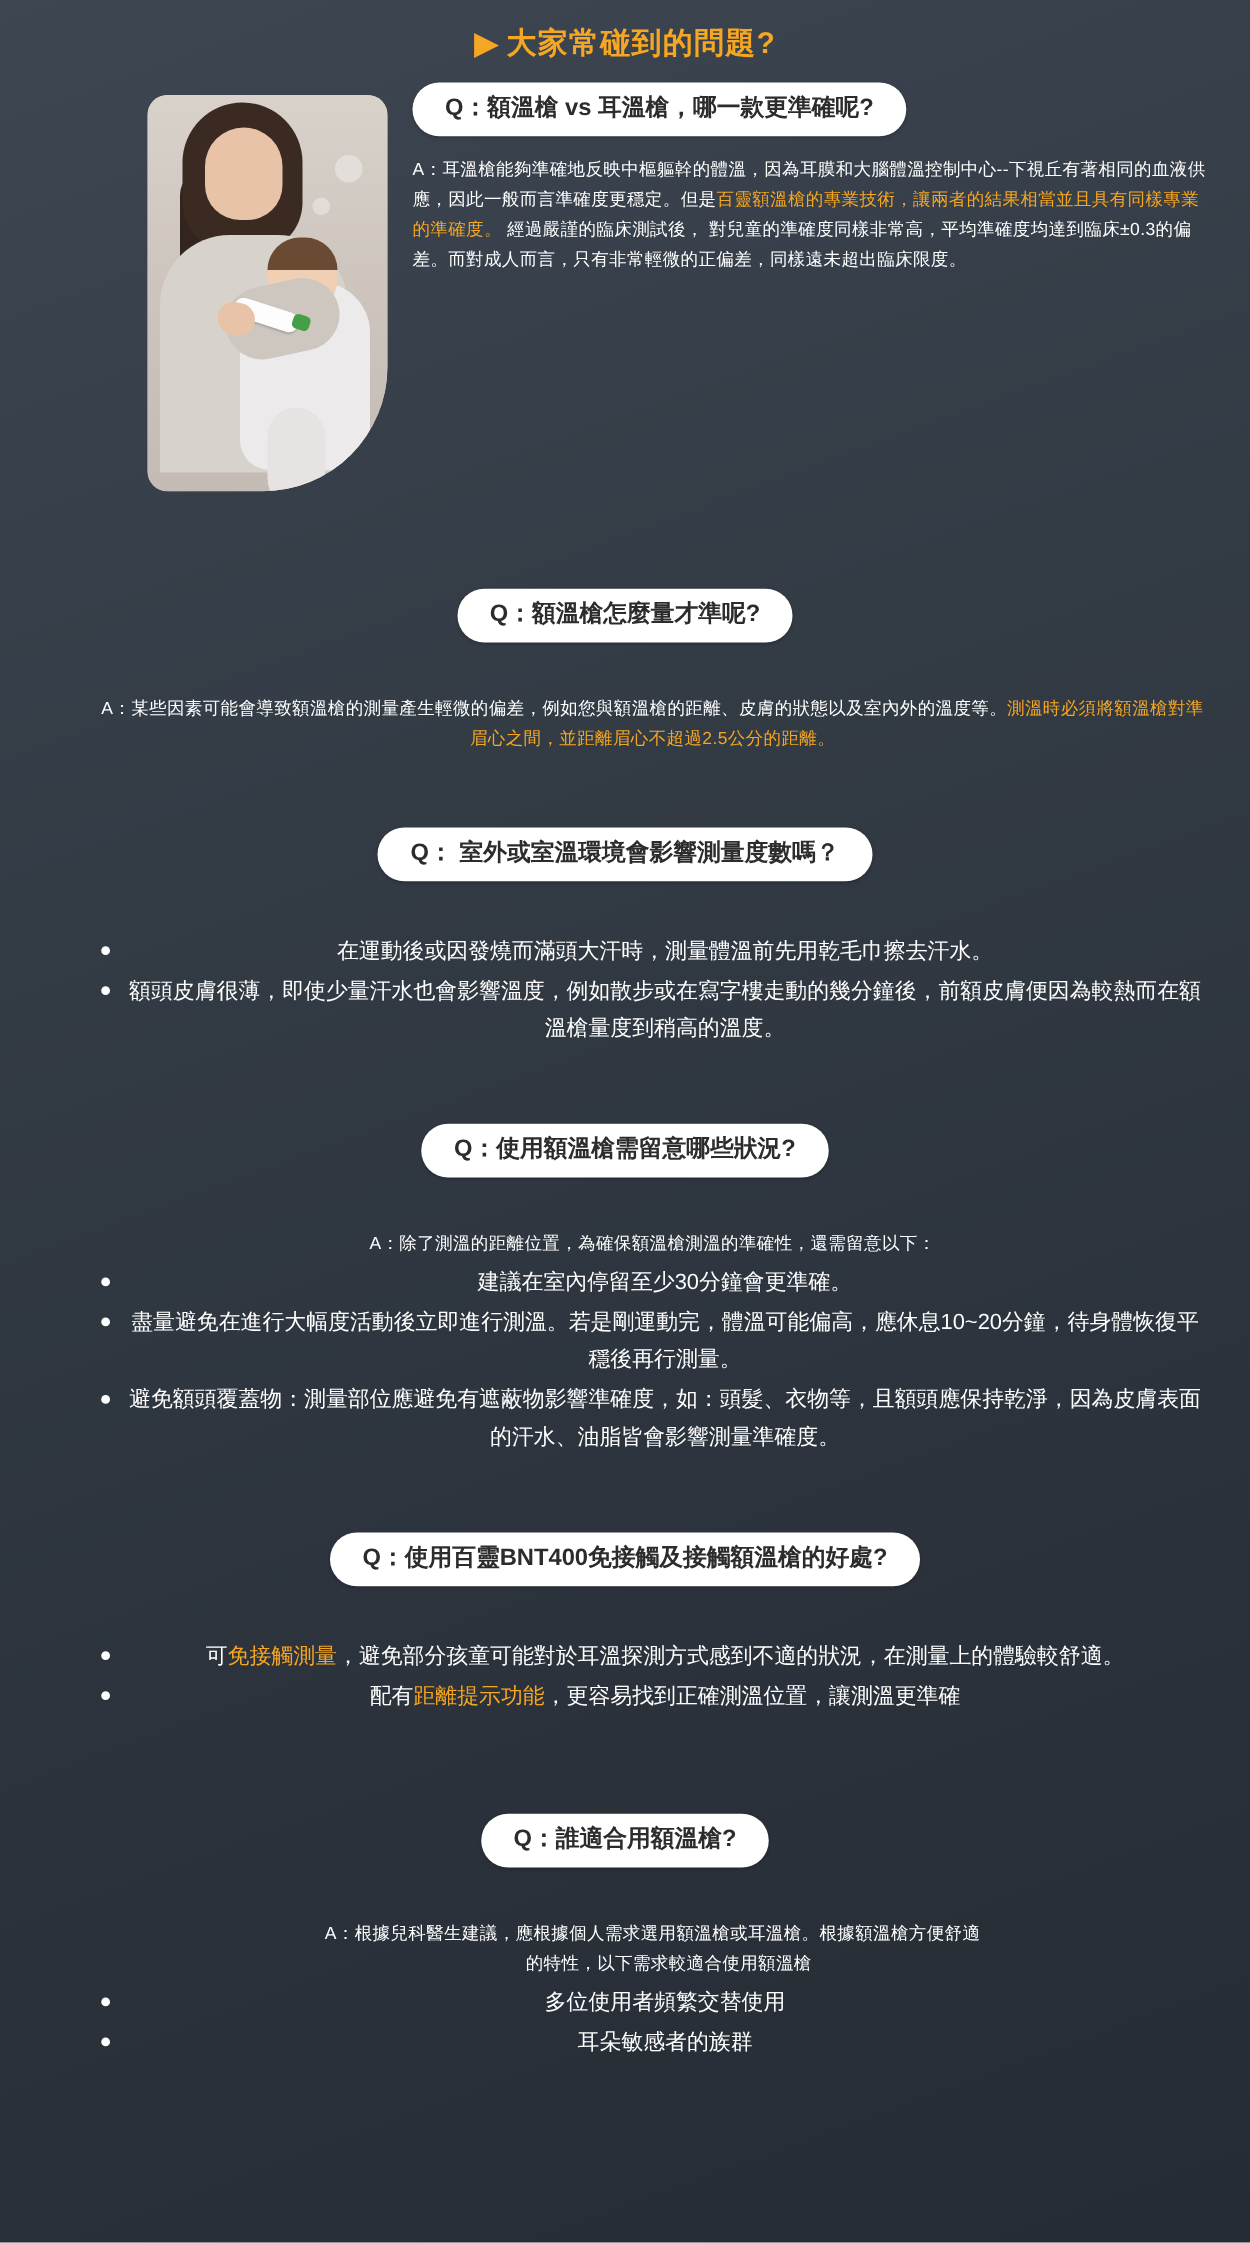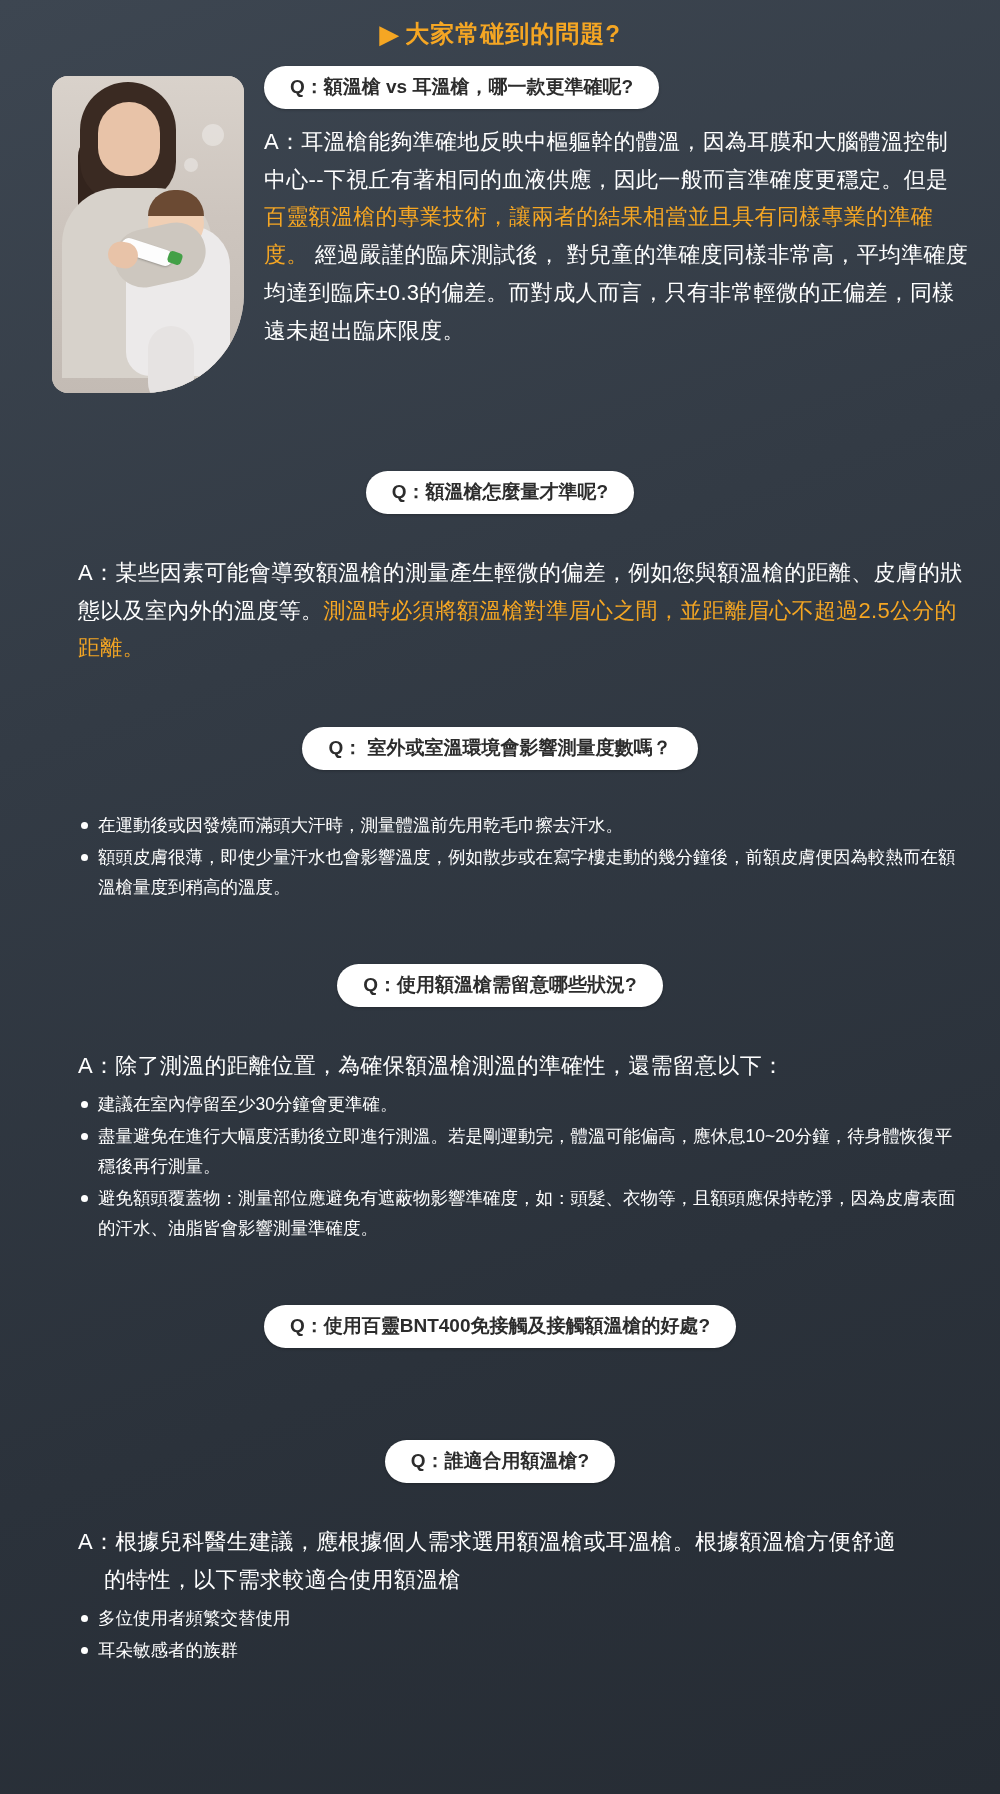--- a/index.html
+++ b/index.html
@@ -38,21 +38,21 @@
     color: #f5a623;
     font-size: 24px;
     font-weight: bold;
     letter-spacing: 1px;
   }
 
   
   .top-block {
     display: flex;
     align-items: flex-start;
-    padding: 6px 30px 0 52px;
+    padding: 6px 30px 0 118px;
     box-sizing: border-box;
   }
   .photo {
     width: 192px;
     height: 317px;
     flex: 0 0 192px;
     border-radius: 16px 16px 100px 16px;
     overflow: hidden;
     position: relative;
     background: #cfc9c4;
@@ -182,35 +182,36 @@
     display: flex;
     justify-content: center;
     margin: 0 0 14px 0;
   }
   .pill-row.left {
     justify-content: flex-start;
   }
 
   
   .para {
-    font-size: 22px;
+    font-size: 14px;
     line-height: 1.72;
     color: #ffffff;
     letter-spacing: .3px;
   }
   .hl {
     color: #f5a623;
   }
   .section {
     padding: 0 34px 0 78px;
     box-sizing: border-box;
     margin-top: 40px;
   }
   .block {
     margin-top: 34px;
+    text-align: center;
   }
   ul.bullets {
     list-style: none;
     margin: 4px 0 0 0;
     padding: 0;
   }
   ul.bullets li {
     position: relative;
     padding-left: 20px;
     font-size: 17.5px;
@@ -315,20 +316,26 @@
       </ul>
     </div>
   </div>
 
   <div class="spacer-md"></div>
 
   <div class="block">
     <div class="pill-row">
       <div class="pill">Q：使用百靈BNT400免接觸及接觸額溫槍的好處?</div>
     </div>
+    <div class="section">
+      <ul class="bullets">
+        <li><span>可</span><span class="hl">免接觸測量</span><span>，避免部分孩童可能對於耳溫探測方式感到不適的狀況，在測量上的體驗較舒適。</span></li>
+        <li><span>配有</span><span class="hl">距離提示功能</span><span>，更容易找到正確測溫位置，讓測溫更準確</span></li>
+      </ul>
+    </div>
   </div>
 
   <div class="spacer-lg"></div>
 
   <div class="block">
     <div class="pill-row">
       <div class="pill">Q：誰適合用額溫槍?</div>
     </div>
     <div class="section">
       <div class="para">

